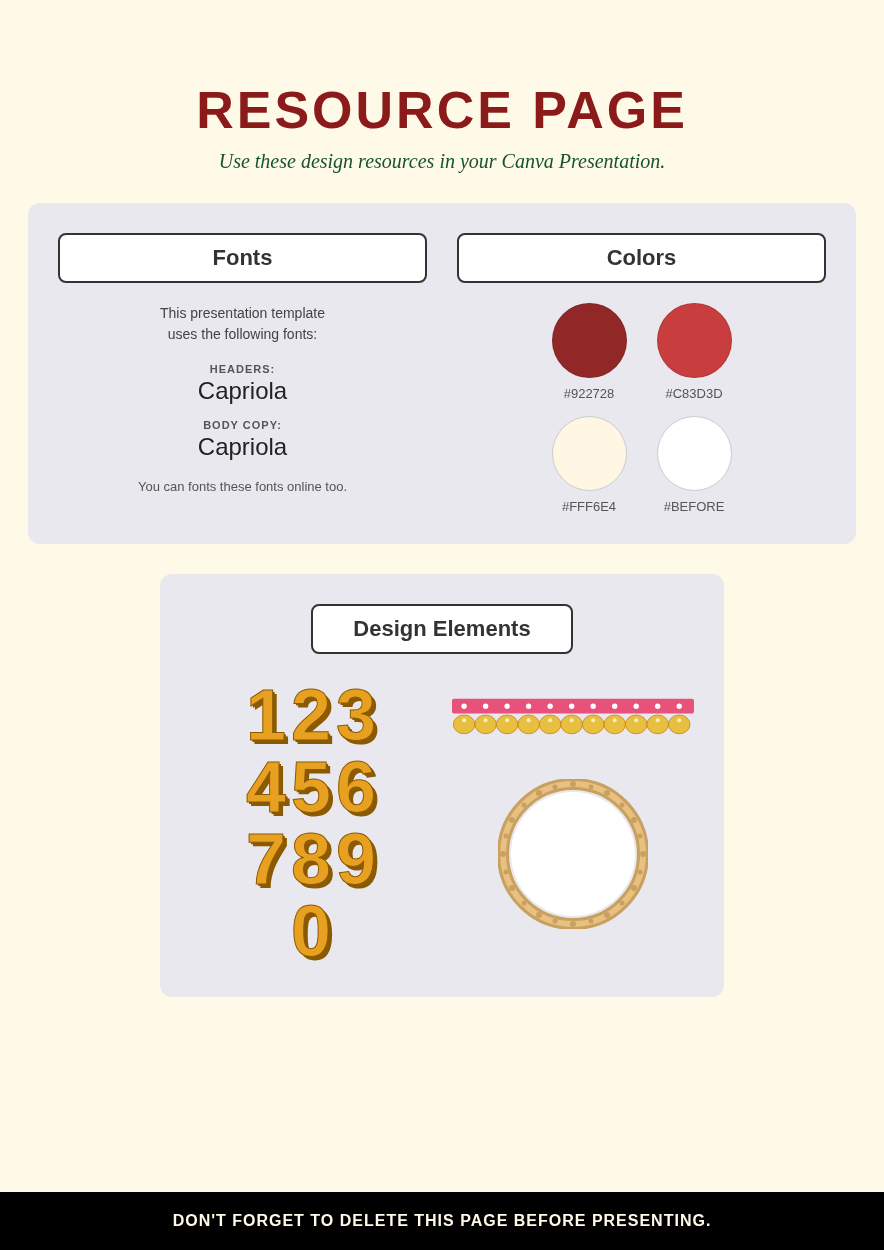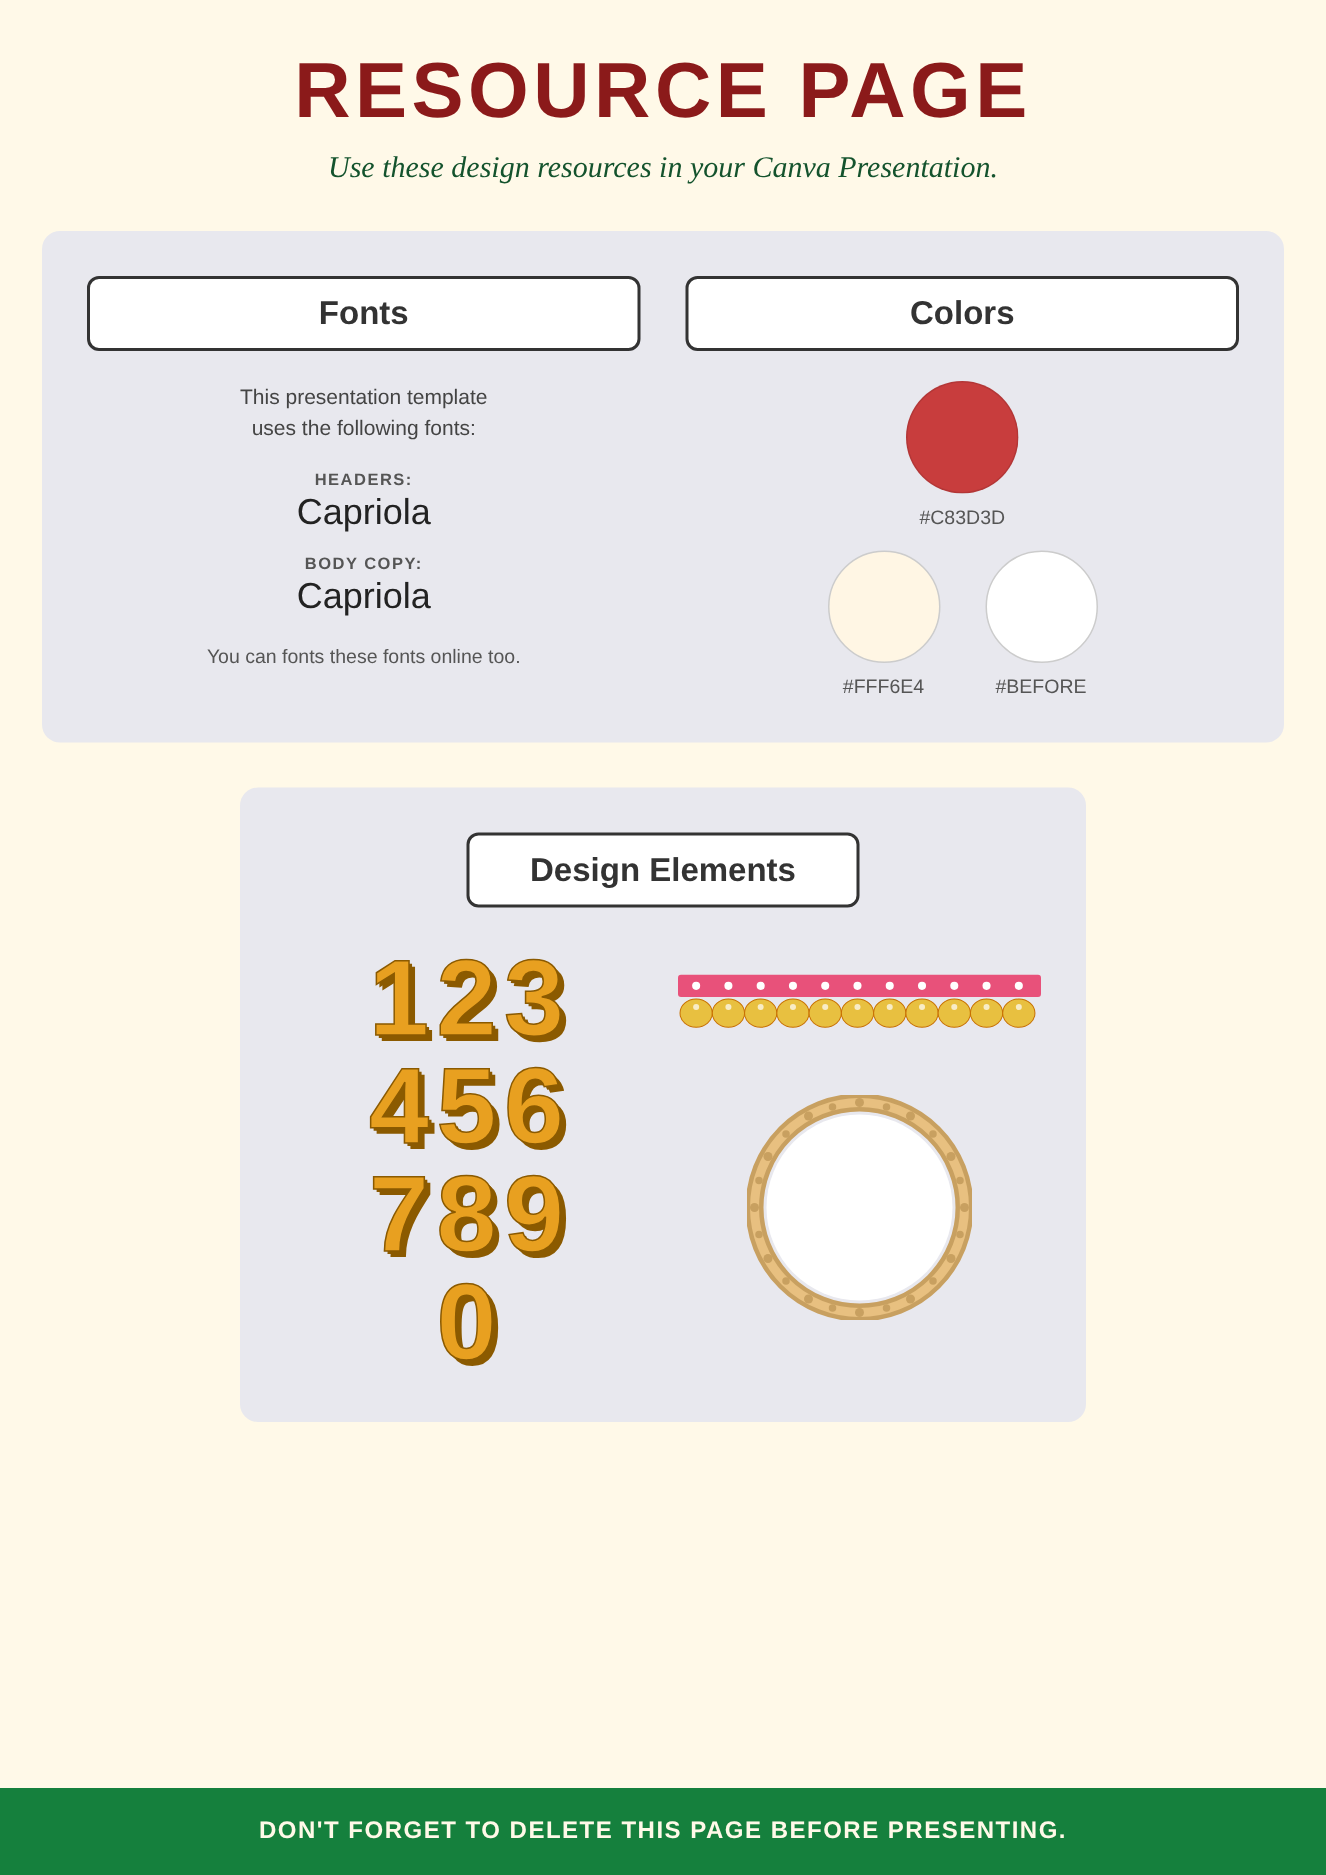--- a/index.html
+++ b/index.html
@@ -19,21 +19,21 @@
       background-color: #FFF9E8;
       display: flex;
       flex-direction: column;
       align-items: center;
       padding-bottom: 0;
     }
 
     
     .header {
       text-align: center;
-      padding-top: 31px;
+      padding-top: 80px;
       padding-bottom: 30px;
     }
 
     .main-title {
       font-family: 'Arial Black', Arial, sans-serif;
       font-weight: 900;
       font-size: 52px;
       color: #8B1A1A;
       letter-spacing: 3px;
       text-transform: uppercase;
@@ -270,21 +270,21 @@
       position: relative;
     }
 
     .circle-frame-svg {
       width: 150px;
       height: 150px;
     }
 
     
     .footer-bar {
-      background-color: #15803d;
+      background-color: #000000;
       width: 100%;
       padding: 20px;
       text-align: center;
       margin-top: auto;
     }
 
     .footer-text {
       font-family: 'Arial', sans-serif;
       font-weight: 700;
       font-size: 16px;
@@ -328,20 +328,24 @@
         </div>
         <p class="fonts-footer">You can fonts these fonts online too.</p>
       </div>
 
       <div class="colors-section">
         <div class="section-header-box">
           <span>Colors</span>
         </div>
         <div class="colors-grid">
           <div class="colors-row">
+            <div class="color-item">
+              <div class="color-circle" style="background-color: #922728;"></div>
+              <span class="color-hex">#922728</span>
+            </div>
             <div class="color-item">
               <div class="color-circle" style="background-color: #C83D3D;"></div>
               <span class="color-hex">#C83D3D</span>
             </div>
           </div>
           <div class="colors-row">
             <div class="color-item">
               <div class="color-circle" style="background-color: #FFF6E4; border: 1px solid #ccc;"></div>
               <span class="color-hex">#FFF6E4</span>
             </div>

